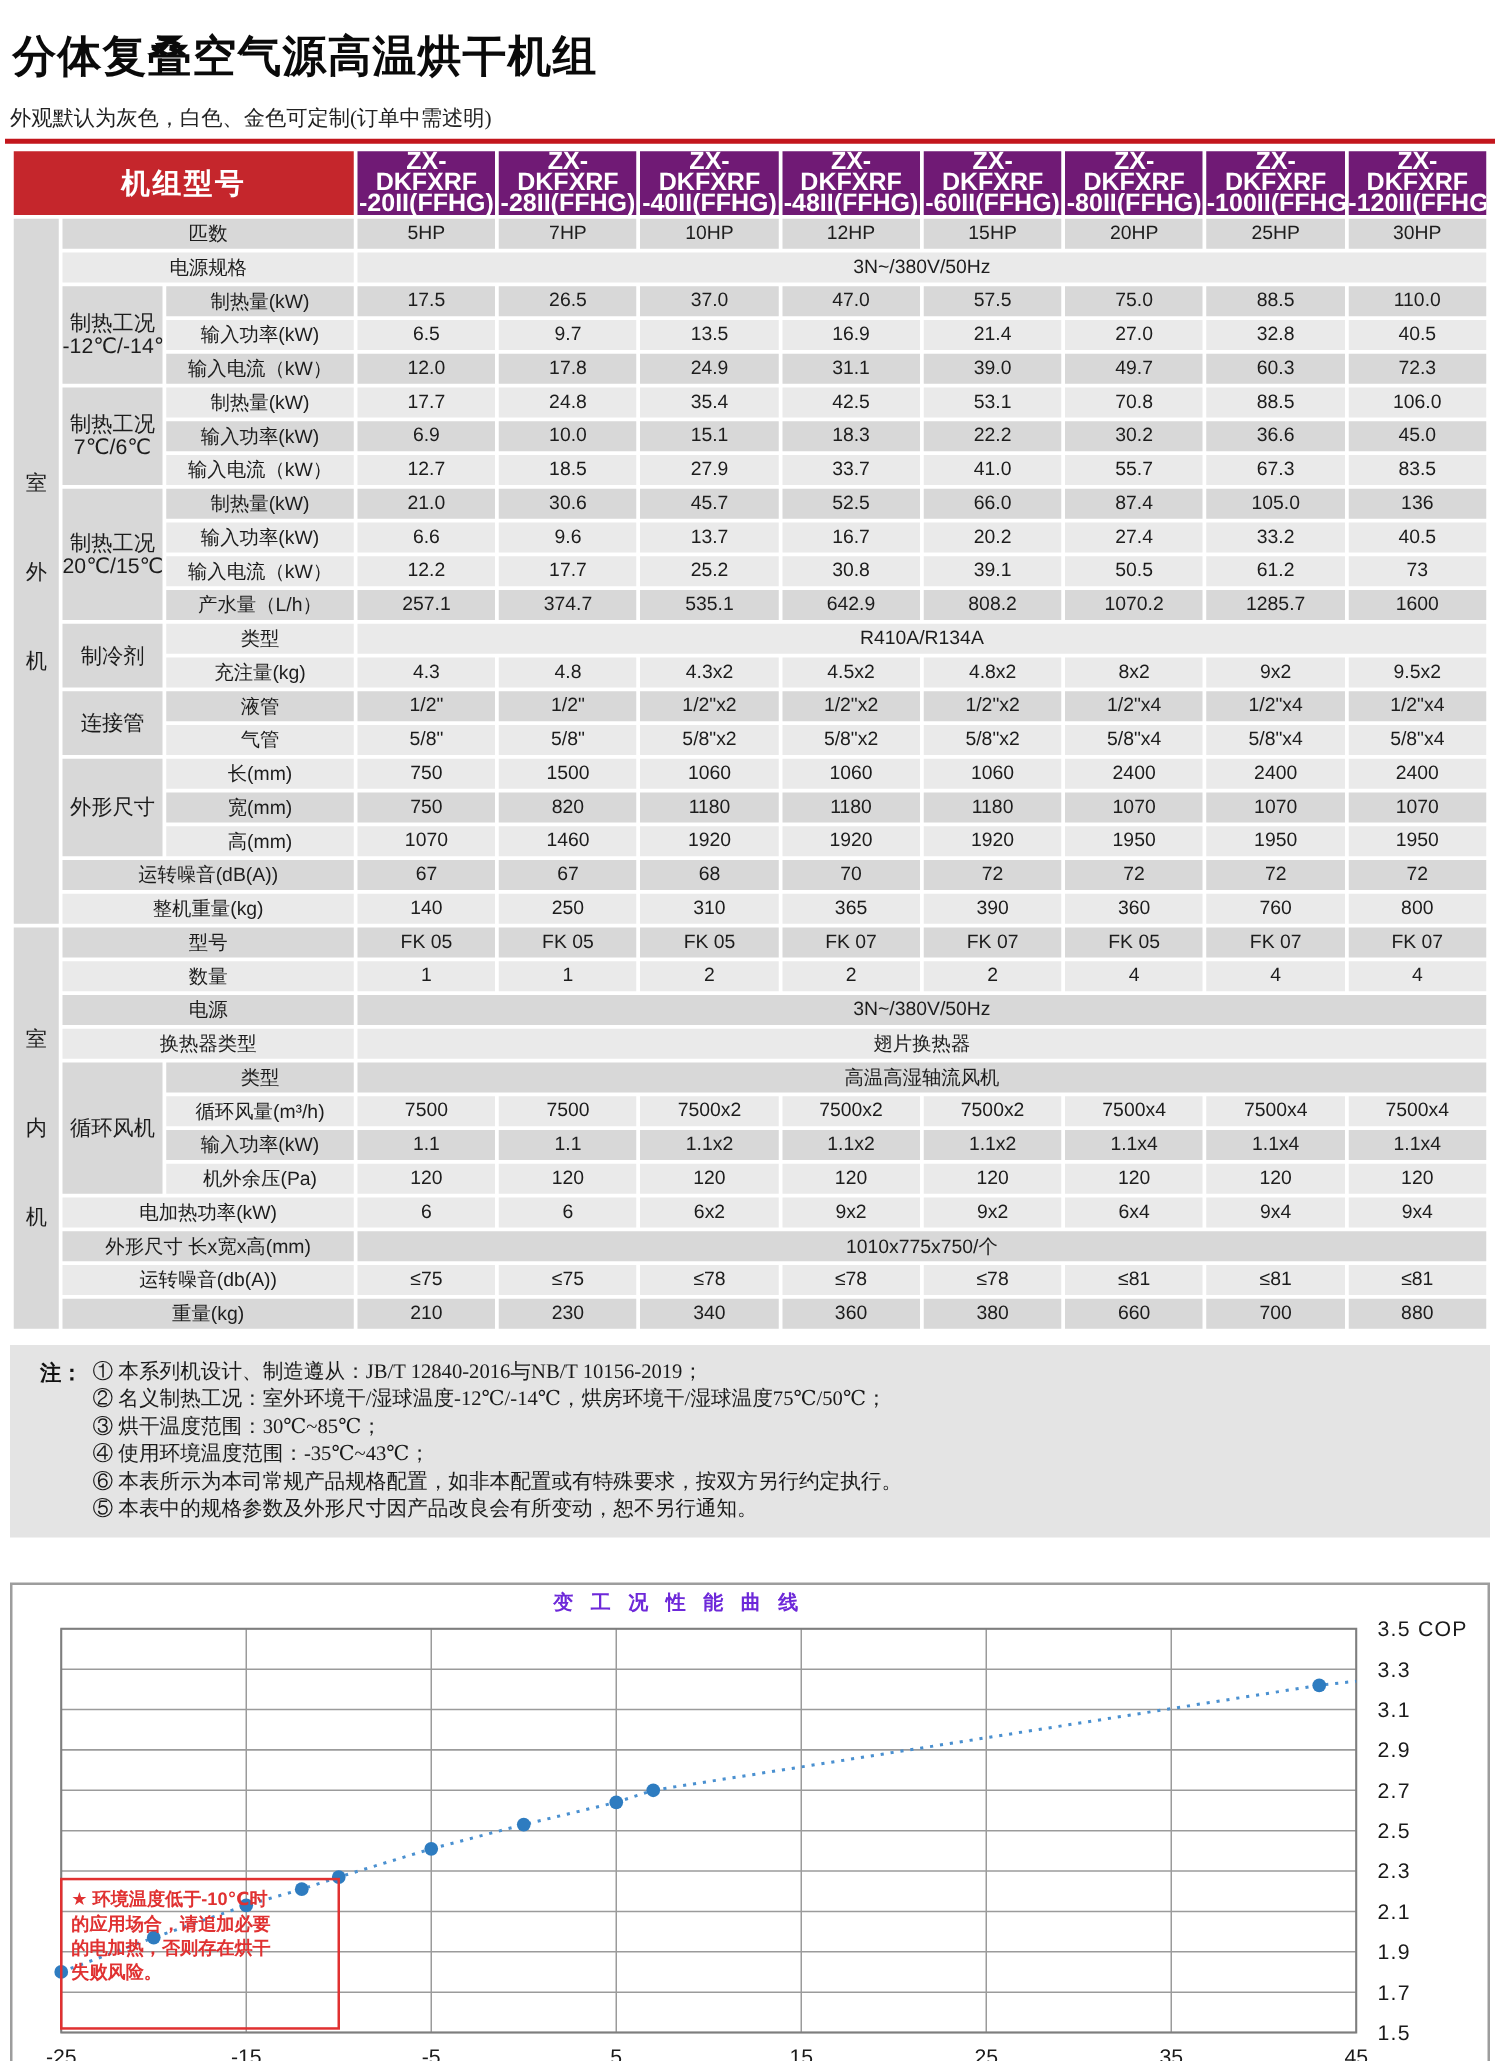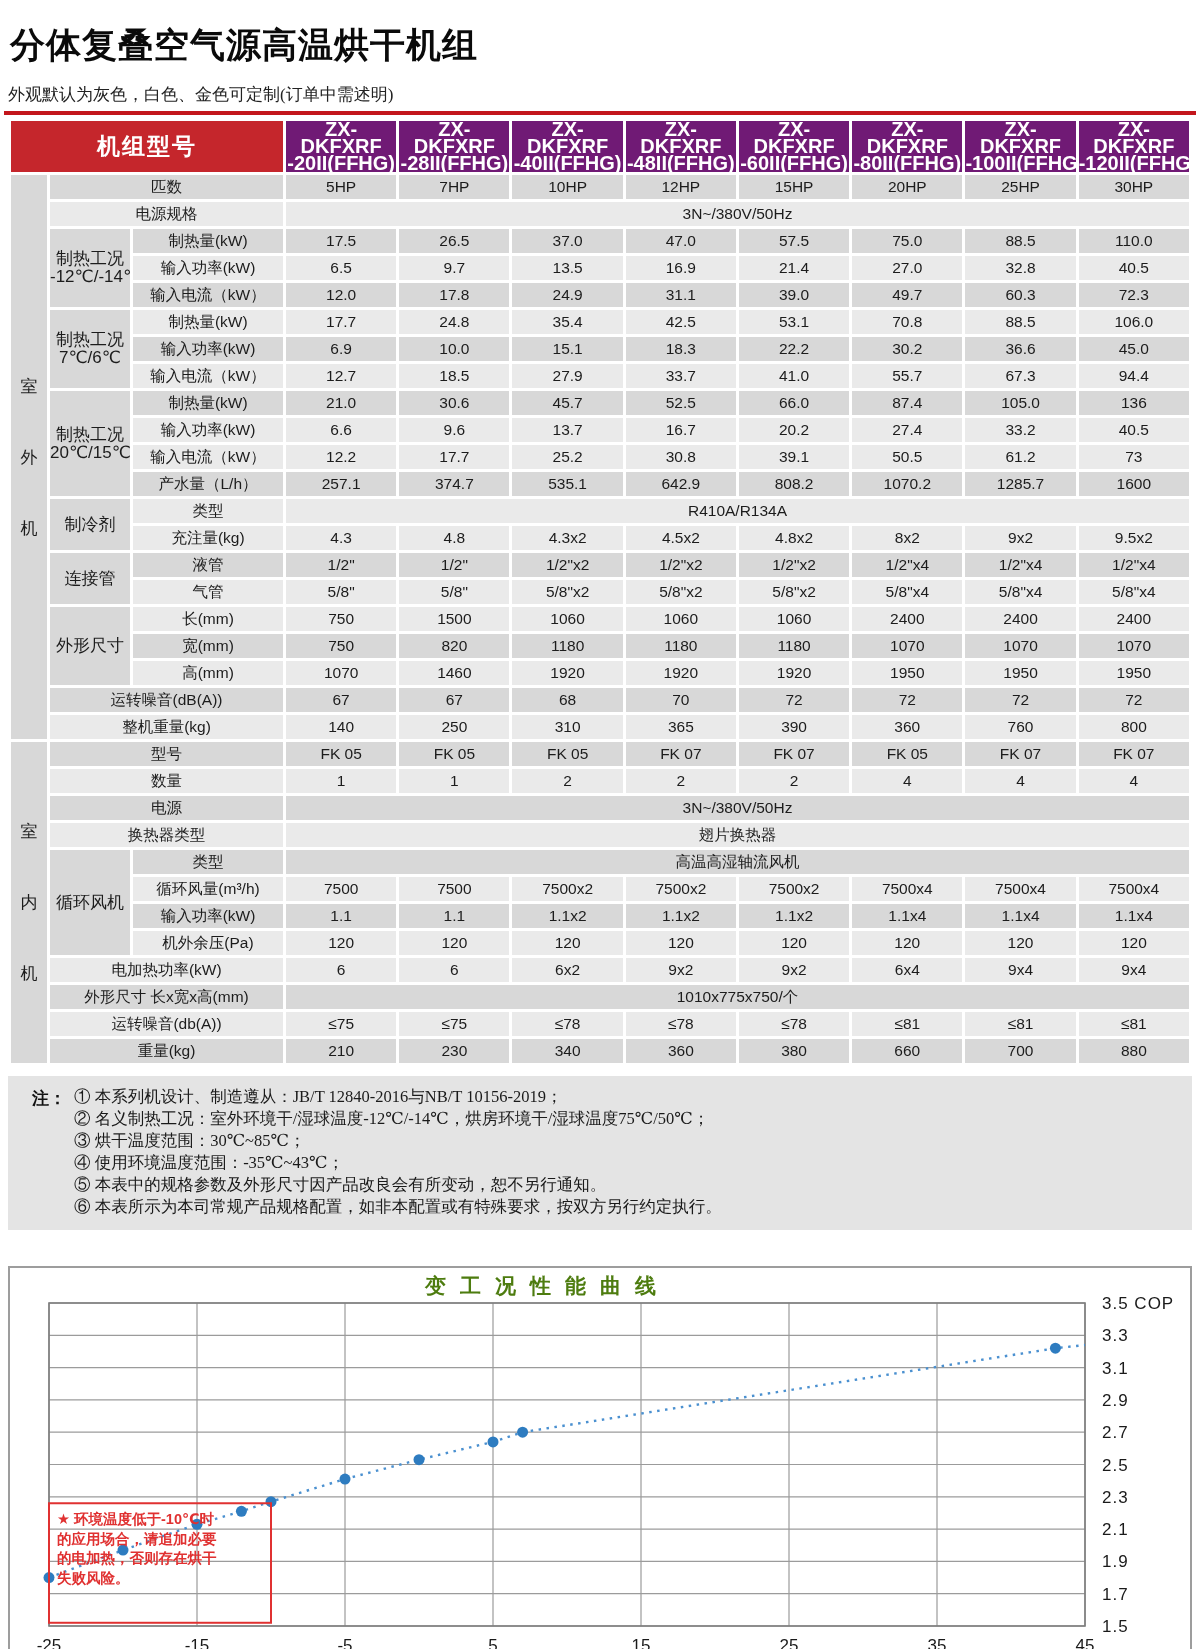--- a/index.html
+++ b/index.html
@@ -15,21 +15,21 @@
   td{font-size:15.5px;height:24px;color:#1c1c1c;}
   td.sd{background:#d8d8d8;}
   td.sl{background:#eaeaea;}
   td.group-cell{background:#d8d8d8;font-size:17px;line-height:18px;}
   td.spine-cell{background:#d8d8d8;}
   .spine-inner{display:flex;flex-direction:column;align-items:center;justify-content:center;gap:48px;font-size:17px;}
   .notes{background:#e4e4e4;margin-top:10px;padding:10px 0 12px 24px;display:flex;font-family:"Liberation Serif","DejaVu Serif",serif;}
   .notes .prefix{font-size:17px;font-weight:bold;width:42px;padding-top:1px;}
   .notes .note-line{font-size:16.5px;line-height:22px;color:#1a1a1a;}
   .chart-box{position:relative;margin-top:36px;border:2px solid #9d9d9d;height:424px;background:#fff;}
-  .chart-title{position:absolute;top:4px;left:0;width:1075px;text-align:center;font-size:21px;font-weight:bold;letter-spacing:14px;color:#4d7c0f;}
+  .chart-title{position:absolute;top:4px;left:0;width:1075px;text-align:center;font-size:16px;font-weight:bold;letter-spacing:14px;color:#6d28d9;}
   svg text{font-family:"Liberation Sans","DejaVu Sans",sans-serif;}
 </style>
 </head>
 <body>
 
 <div class="wrap">
   <div class="page-title">分体复叠空气源高温烘干机组</div>
   <div class="subtitle">外观默认为灰色，白色、金色可定制(订单中需述明)</div>
   <div class="red-rule"></div>
 
@@ -172,21 +172,21 @@
         </tr>
         <tr>
           <td class="sl" colspan="1">输入电流（kW）</td>
           <td class="sl">12.7</td>
           <td class="sl">18.5</td>
           <td class="sl">27.9</td>
           <td class="sl">33.7</td>
           <td class="sl">41.0</td>
           <td class="sl">55.7</td>
           <td class="sl">67.3</td>
-          <td class="sl">94.4</td>
+          <td class="sl">83.5</td>
         </tr>
         <tr>
           <td class="group-cell" rowspan="4">
             <div>制热工况</div>
             <div>20℃/15℃</div>
           </td>
           <td class="sd" colspan="1">制热量(kW)</td>
           <td class="sd">21.0</td>
           <td class="sd">30.6</td>
           <td class="sd">45.7</td>
@@ -447,22 +447,22 @@
       </tbody>
   </table>
 
   <div class="notes">
     <div class="prefix">注：</div>
     <div id="notes-list">
         <div class="note-line">① 本系列机设计、制造遵从：JB/T 12840-2016与NB/T 10156-2019；</div>
         <div class="note-line">② 名义制热工况：室外环境干/湿球温度-12℃/-14℃，烘房环境干/湿球温度75℃/50℃；</div>
         <div class="note-line">③ 烘干温度范围：30℃~85℃；</div>
         <div class="note-line">④ 使用环境温度范围：-35℃~43℃；</div>
+        <div class="note-line">⑥ 本表所示为本司常规产品规格配置，如非本配置或有特殊要求，按双方另行约定执行。</div>
         <div class="note-line">⑤ 本表中的规格参数及外形尺寸因产品改良会有所变动，恕不另行通知。</div>
-        <div class="note-line">⑥ 本表所示为本司常规产品规格配置，如非本配置或有特殊要求，按双方另行约定执行。</div>
       </div>
   </div>
 
   <div class="chart-box">
     <div class="chart-title">变工况性能曲线</div>
     <svg id="chart-svg" width="1180" height="424" viewBox="0 0 1180 424">
         <line x1="39" y1="35" x2="39" y2="358" stroke="#9b9b9b" stroke-width="1.2"></line>
         <line x1="187" y1="35" x2="187" y2="358" stroke="#9b9b9b" stroke-width="1.2"></line>
         <line x1="335" y1="35" x2="335" y2="358" stroke="#9b9b9b" stroke-width="1.2"></line>
         <line x1="483" y1="35" x2="483" y2="358" stroke="#9b9b9b" stroke-width="1.2"></line>

